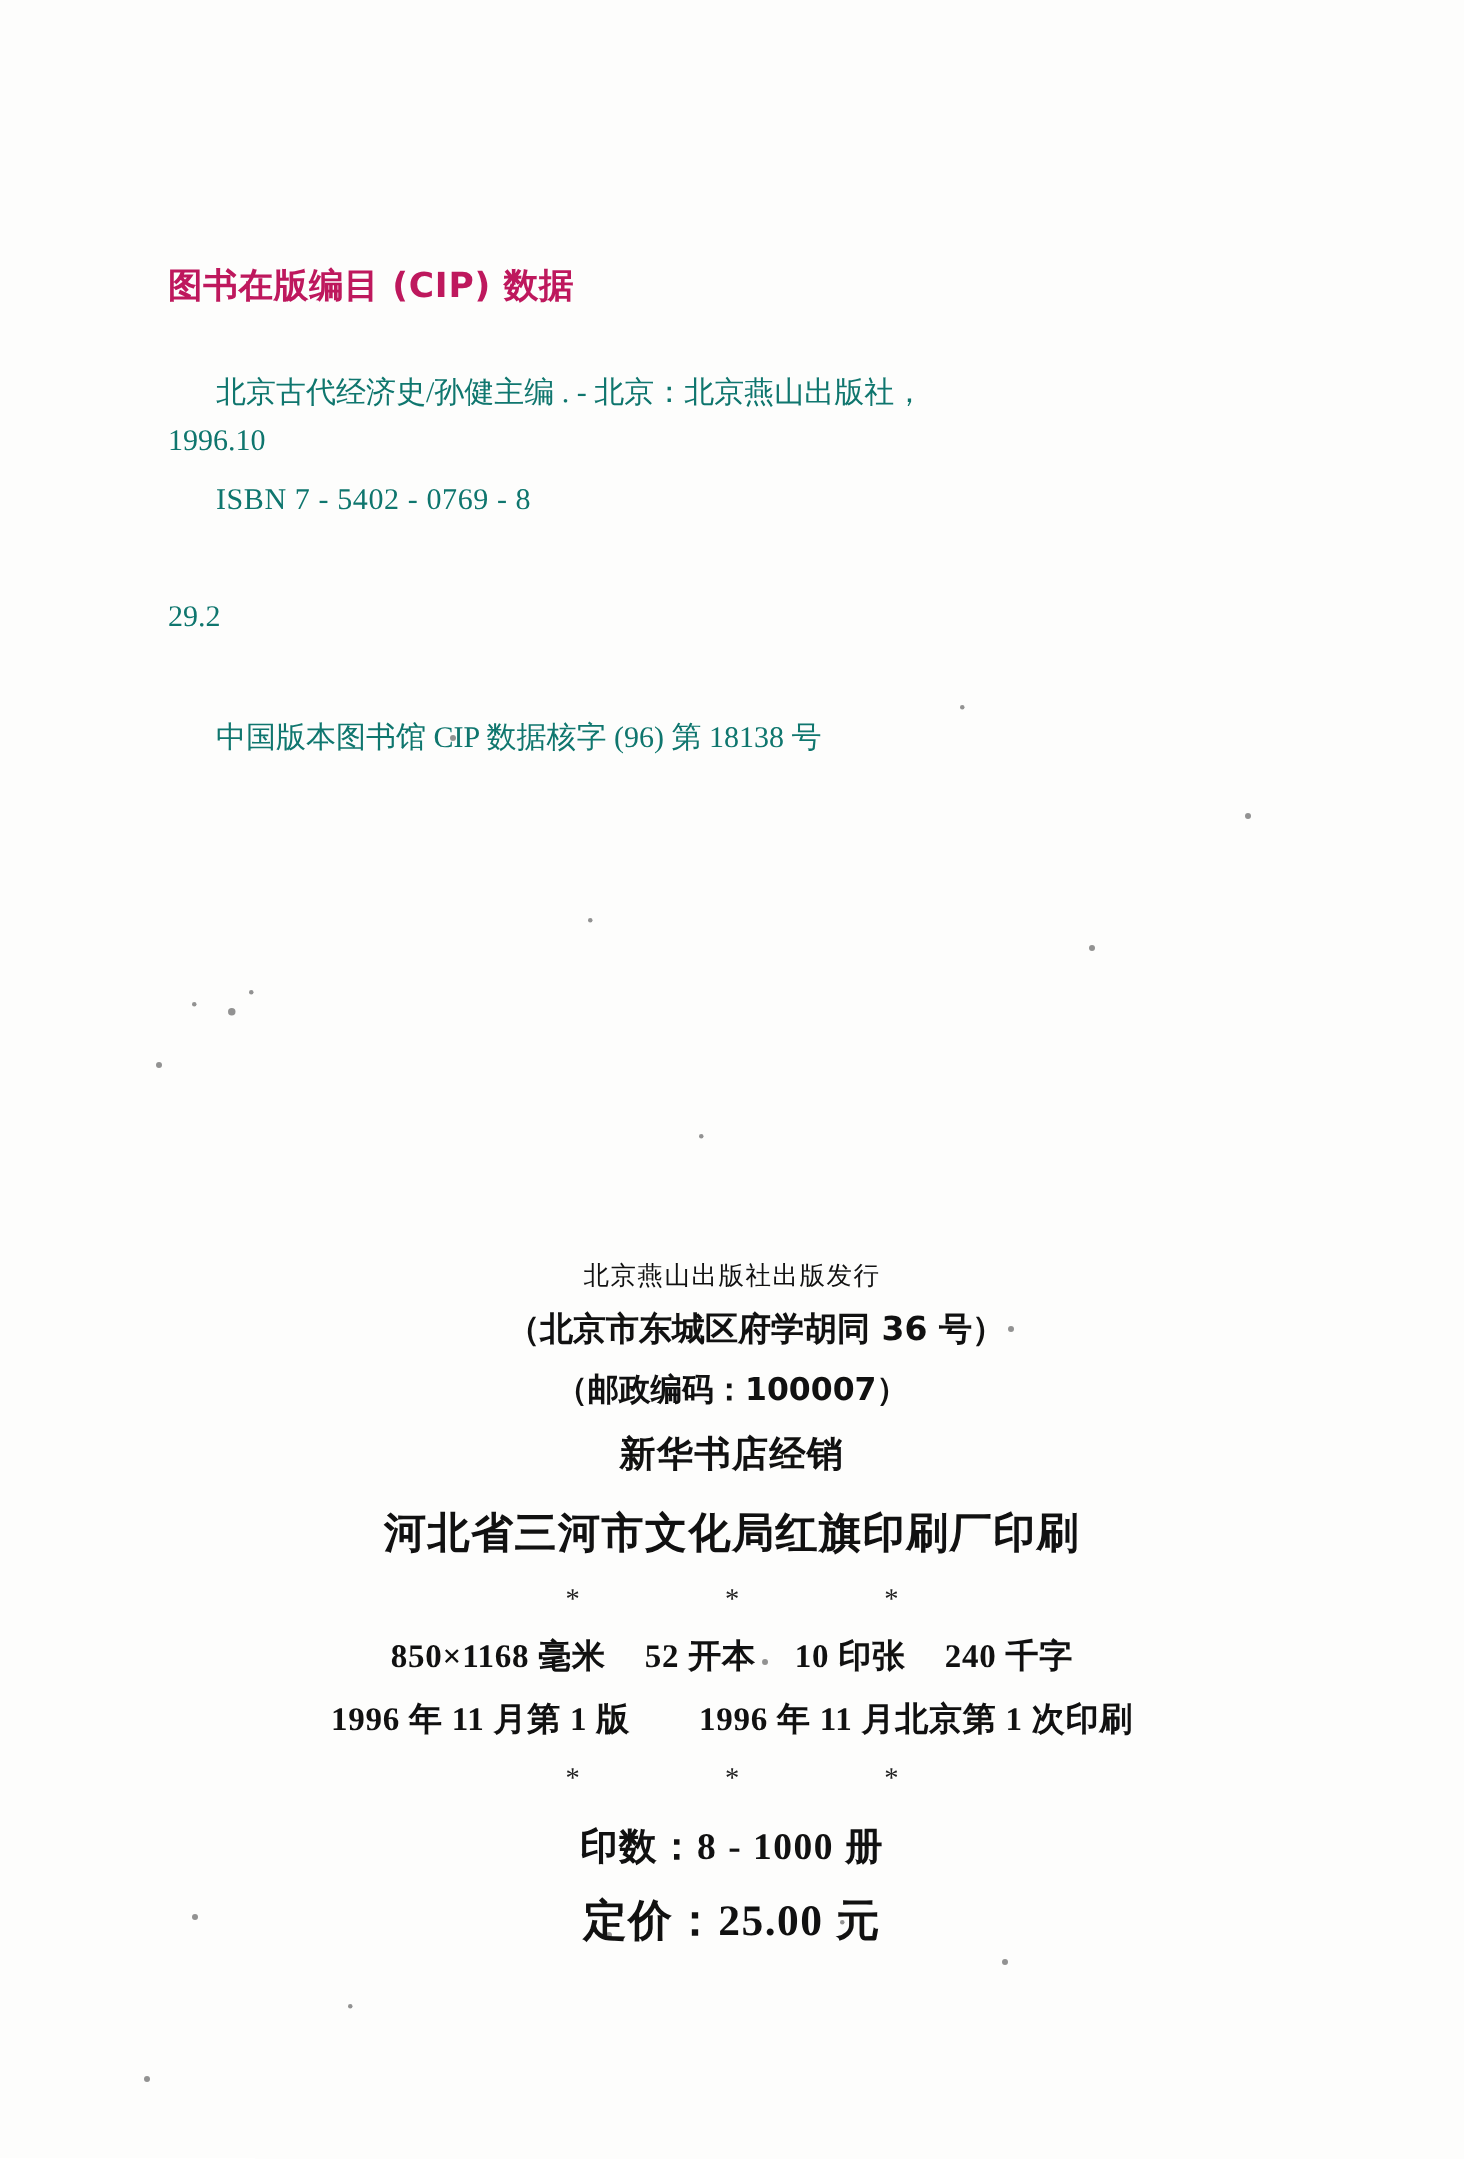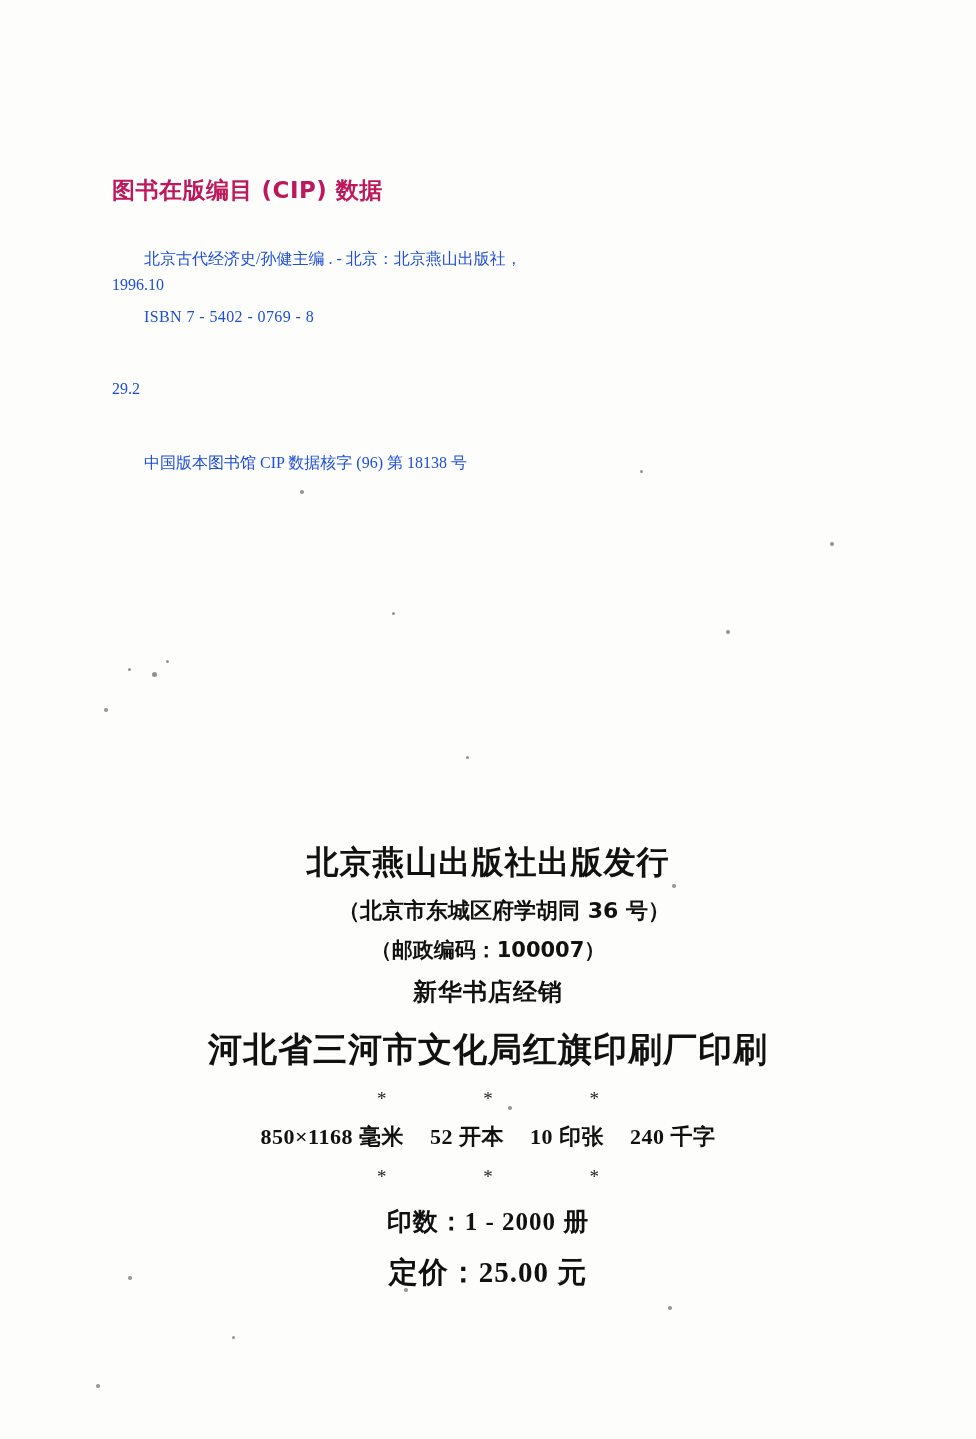--- a/index.html
+++ b/index.html
@@ -34,24 +34,24 @@
     width: 760px;
   }
   .cip-heading {
     font-family: "DejaVu Sans", "Liberation Sans", sans-serif;
     font-weight: bold;
     font-size: 23px;
     letter-spacing: .5px;
     color: #be185d;
   }
   .cip-para {
-    font-size: 16px;
+    font-size: 20px;
     line-height: 1.62;
     margin-top: 28px;
-    color: #1d4ed8;
+    color: #0f766e;
   }
   .cip-para .indent {
     display: block;
     text-indent: 32px;
   }
   .cip-para .flush {
     display: block;
     text-indent: 0;
   }
   .cip-gap-1 { margin-top: 40px; }
@@ -70,22 +70,22 @@
     left: 0;
     right: 0;
     top: 838px;
     text-align: center;
   }
   .colophon div {
     line-height: 1.55;
   }
   .c-pub {
     font-family: "DejaVu Sans", "Liberation Sans", sans-serif;
-    font-weight: bold;
-    font-size: 32px;
+    font-weight: normal;
+    font-size: 17px;
     letter-spacing: 1px;
   }
   .c-addr {
     font-family: "DejaVu Sans", "Liberation Sans", sans-serif;
     font-weight: bold;
     font-size: 22px;
     margin-top: 6px;
     padding-left: 32px;
   }
   .c-post {
@@ -97,21 +97,21 @@
   .c-dist {
     font-family: "DejaVu Sans", "Liberation Sans", sans-serif;
     font-weight: bold;
     font-size: 24px;
     margin-top: 8px;
     letter-spacing: 1px;
   }
   .c-printer {
     font-family: "DejaVu Sans", "Liberation Sans", sans-serif;
     font-weight: bold;
-    font-size: 34px;
+    font-size: 28px;
     margin-top: 12px;
     letter-spacing: 1px;
   }
   .stars {
     font-size: 19px;
     letter-spacing: 46px;
     margin-top: 8px;
     padding-left: 46px;
     color: #222;
   }
@@ -189,18 +189,22 @@
     <div class="c-post">（邮政编码：100007）</div>
     <div class="c-dist">新华书店经销</div>
     <div class="c-printer">河北省三河市文化局红旗印刷厂印刷</div>
     <div class="stars">* * *</div>
     <div class="c-spec">
       <span>850×1168 毫米</span><span class="sp"></span>
       <span>52 开本</span><span class="sp"></span>
       <span>10 印张</span><span class="sp"></span>
       <span>240 千字</span>
     </div>
+    <div class="c-edition">
+      <span>1996 年 11 月第 1 版</span><span class="sp"></span><span class="sp"></span>
+      <span>1996 年 11 月北京第 1 次印刷</span>
+    </div>
     <div class="stars">* * *</div>
-    <div class="c-print-run">印数：1 - 2000 册</div>
+    <div class="c-print-run">印数：8 - 1000 册</div>
     <div class="c-price">定价：25.00 元</div>
   </section>
 
 </div>
 
 </body></html>

